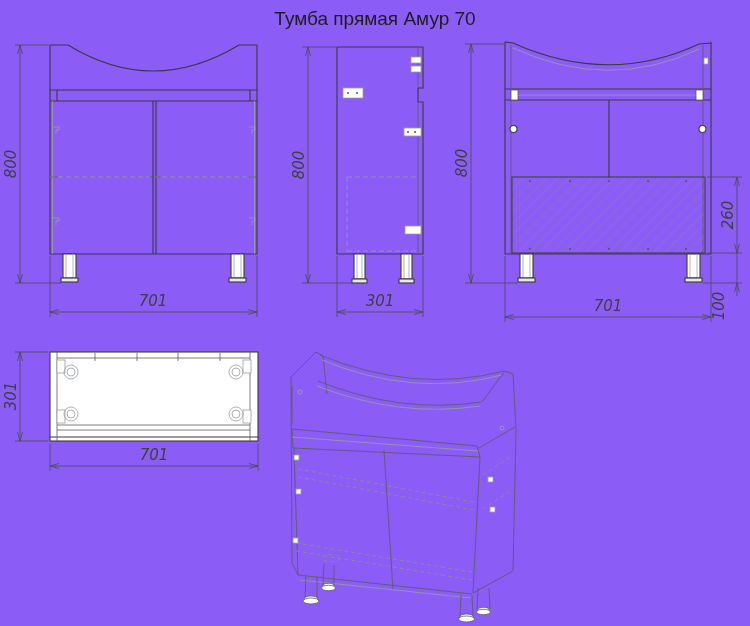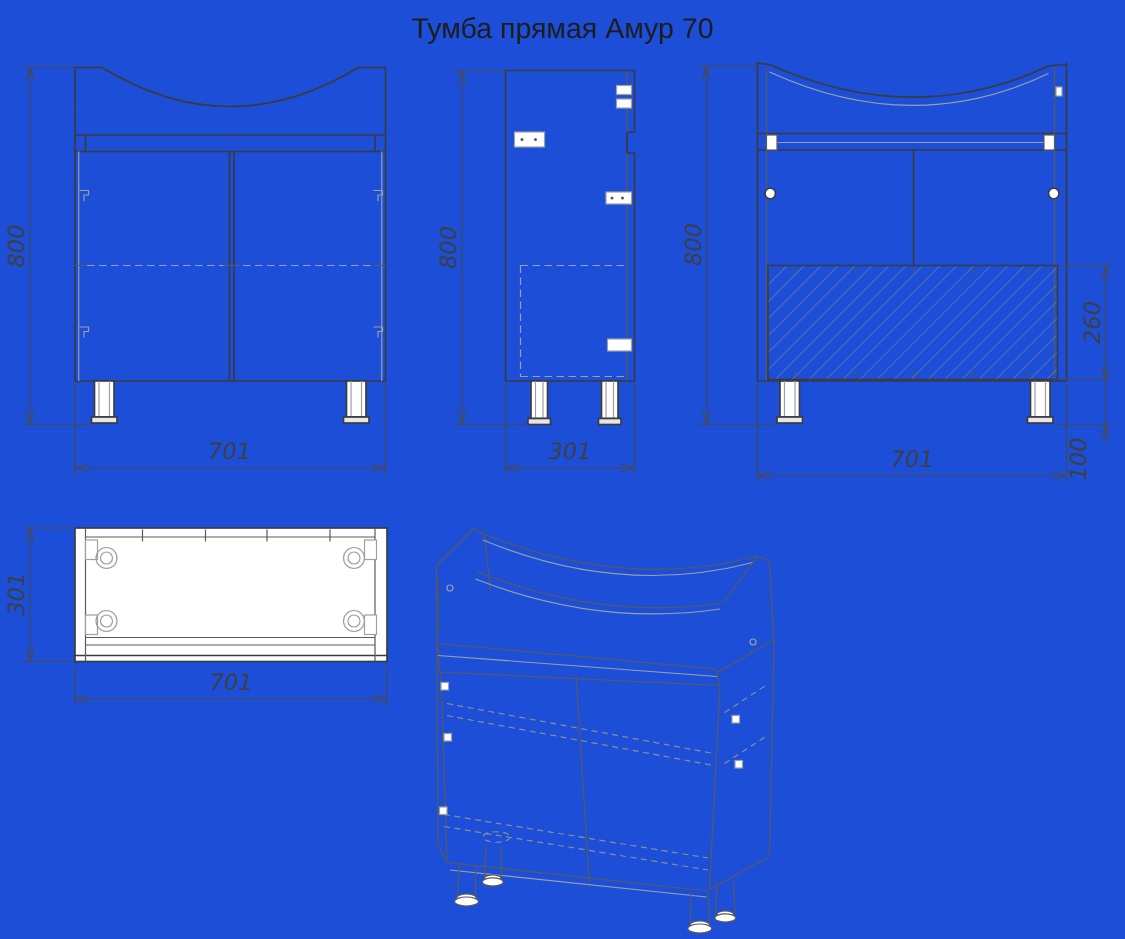--- a/index.html
+++ b/index.html
@@ -1,16 +1,16 @@
 <!DOCTYPE html>
 <html><head>
 <meta charset="utf-8">
 <style>
   html,body{margin:0;padding:0;background:#ffffff;}
-  #sheet{position:relative;width:750px;height:626px;background:#1d4ed8;overflow:hidden;
+  #sheet{position:relative;width:750px;height:626px;background:#8b5cf6;overflow:hidden;
          font-family:"Liberation Sans",sans-serif;}
   svg{display:block;}
   .s-main{stroke:#3b3b3b;stroke-width:1.1;fill:none;stroke-linecap:round;}
   .s-mid{stroke:#5a5a5a;stroke-width:.8;fill:none;}
   .s-dim{stroke:#4a4a4a;stroke-width:.75;fill:none;}
   .s-light{stroke:#9aa0a3;stroke-width:.8;fill:none;}
   .s-dash{stroke:#9aa0a3;stroke-width:.8;fill:none;stroke-dasharray:5 3;}
   .s-dash-d{stroke:#8a8f92;stroke-width:.8;fill:none;stroke-dasharray:4 3;}
   .fw{fill:#ffffff;}
   .ffoot{fill:#e7e7e7;}

